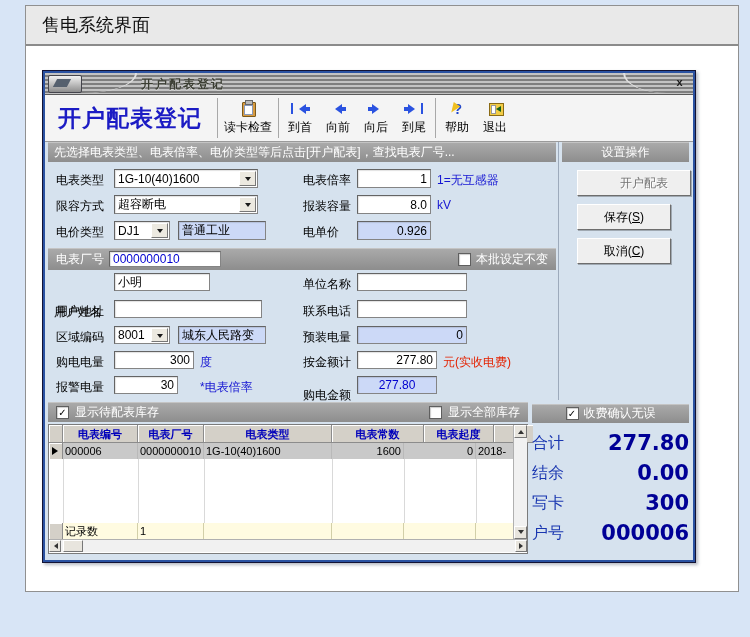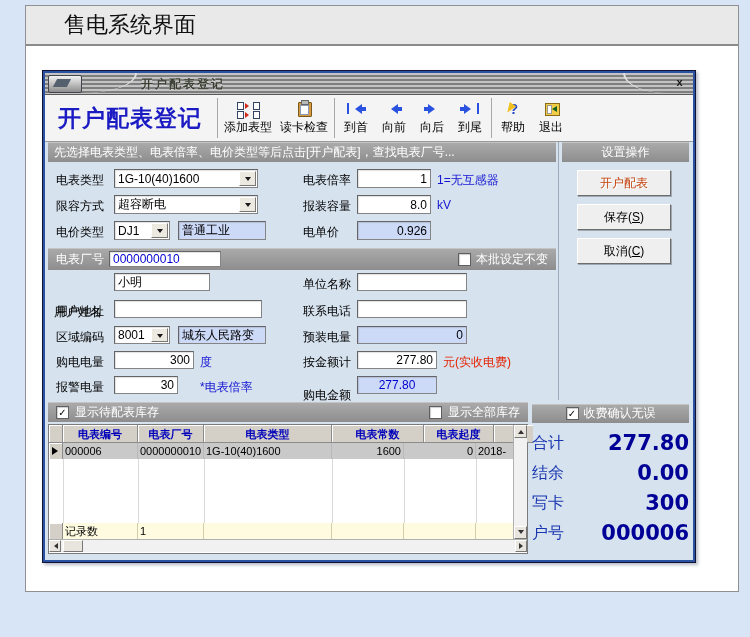--- a/index.html
+++ b/index.html
@@ -2,21 +2,21 @@
 <html><head>
 <meta charset="utf-8">
 <style>
   html,body{margin:0;padding:0;}
   body{font-family:"Liberation Sans","DejaVu Sans",sans-serif;background:#d8e5f6;}
   .stage{position:relative;width:750px;height:637px;background:#d8e5f6;overflow:hidden;}
 
   
   .page-card{position:absolute;left:25px;top:5px;width:712px;height:585px;background:#fff;border:1px solid #909090;}
   .page-header{height:38px;background:#e9e9e9;border-bottom:2px solid #8b8b8b;display:flex;align-items:center;}
-  .page-header .title{font-size:22px;color:#101010;margin-left:38px;}
+  .page-header .title{font-size:18px;color:#101010;margin-left:16px;}
 
   
   .dialog{position:absolute;left:42px;top:70px;width:654px;height:493px;background:#2a52a2;border:1px solid #131335;padding:2px;box-shadow:2px 2px 3px rgba(50,60,90,.35);box-sizing:border-box;}
   .dlg-inner{position:relative;width:100%;height:100%;background:#d6e2ee;overflow:hidden;}
 
   
   .titlebar{position:relative;height:21px;background:repeating-linear-gradient(180deg,#c3c3c3 0 2px,#7e7e7e 2px 4px);border-bottom:1px solid #5a5a5a;}
   .tb-icon{position:absolute;left:3px;top:2px;width:32px;height:16px;background:linear-gradient(#f2f2f2,#8d8d8d);border:1px solid #44444c;border-radius:2px;}
   .tb-icon span{position:absolute;left:6px;top:3px;width:14px;height:8px;background:#55606e;transform:skewX(-28deg);}
   .tb-lswoosh{position:absolute;left:38px;top:0;width:52px;height:20px;border-right:2px solid #e2e2e2;border-bottom-right-radius:100% 100%;}
@@ -72,21 +72,21 @@
   .field{background:#fff;border:1px solid #848484;border-top-color:#646464;border-left-color:#646464;box-shadow:inset 1px 1px 1px rgba(0,0,0,.12);font-size:12px;color:#000;display:flex;align-items:center;padding:0 3px;box-sizing:border-box;overflow:hidden;}
   .field.ro{background:#ccd9f7;}
   .field.num{justify-content:flex-end;}
   .field.ctr{justify-content:center;}
   .field.bluetx{color:#0000d0;}
   .combo{position:absolute;background:#fff;border:1px solid #848484;border-top-color:#646464;border-left-color:#646464;box-shadow:inset 1px 1px 1px rgba(0,0,0,.12);font-size:12px;display:flex;align-items:center;padding:0 18px 0 3px;box-sizing:border-box;}
   .cbtn{position:absolute;right:1px;top:1px;bottom:1px;width:15px;background:#ece9e0;border:1px solid;border-color:#fff #777 #777 #fff;display:flex;justify-content:center;}
   .cbtn::after{content:"";width:0;height:0;border:3px solid transparent;border-top:4px solid #1a1a1a;margin-top:5px;}
   .chk{width:11px;height:11px;background:#fff;border:1px solid #5f5f5f;box-shadow:inset 1px 1px 1px rgba(0,0,0,.2);font:bold 10px/11px "DejaVu Sans",sans-serif;color:#000;text-align:center;flex:none;}
   .btn3d{background:#efefef;border:1px solid;border-color:#fff #6d6d6d #6d6d6d #fff;box-shadow:1px 1px 0 rgba(0,0,0,.25);font-size:12px;color:#000;display:flex;align-items:center;justify-content:center;}
-  .btn3d.disabled{color:#c2410c;text-shadow:1px 1px 0 #fff;}
+  .btn3d.disabled{color:#737373;text-shadow:1px 1px 0 #fff;padding-left:20px;}
   .u{text-decoration:underline;}
   .divider-v{background:#9daabb;width:1px;}
 
   
   .tbl{background:#fff;border:1px solid #7b7b7b;box-sizing:border-box;font-size:11px;}
   .trow{display:flex;}
   .hcell{background:#d4d0c8;border-right:1px solid #8c8c8c;border-bottom:1px solid #8c8c8c;box-shadow:inset 1px 1px 0 #fff;color:#0000bb;font-weight:bold;text-align:center;height:18px;line-height:18px;box-sizing:border-box;overflow:hidden;flex:none;}
   .dcell{height:16px;line-height:16px;border-right:1px solid #b9b9b9;box-sizing:border-box;padding:0 2px;overflow:hidden;white-space:nowrap;flex:none;}
   .selrow .dcell{background:#c9c9c9;}
   .marker{width:14px;background:#d4d0c8;border-right:1px solid #8c8c8c;box-shadow:inset 1px 1px 0 #fff;display:flex;align-items:center;justify-content:center;flex:none;box-sizing:border-box;}
@@ -127,35 +127,20 @@
         <span class="tb-title">开户配表登记</span>
         <div class="tb-rswoosh"></div>
         <div class="tb-close">x</div>
       </div>
 
       <div class="toolbar">
         <div class="tb-apptitle">开户配表登记</div>
         <div class="vsep"></div>
 
         <div class="tbtn">
-          <span class="ic" style="display:flex;flex-direction:column;align-items:center;">
-            <span class="prow">
-                <span class="pg"></span>
-                <span class="parr"></span>
-                <span class="pg"></span>
-              </span>
-            <span class="prow">
-                <span class="pg"></span>
-                <span class="parr"></span>
-                <span class="pg"></span>
-              </span>
-          </span>
-          <span>添加表型</span>
-        </div>
-        <div class="tbtn">
           <span class="ic">
               <span class="board"></span>
               <span class="paper"></span>
               <span class="clip"></span>
             </span>
           <span>读卡检查</span>
         </div>
 
         <div class="vsep"></div>
 

